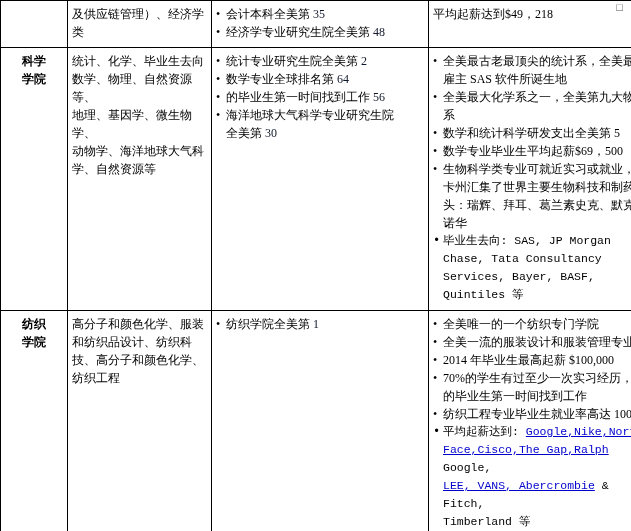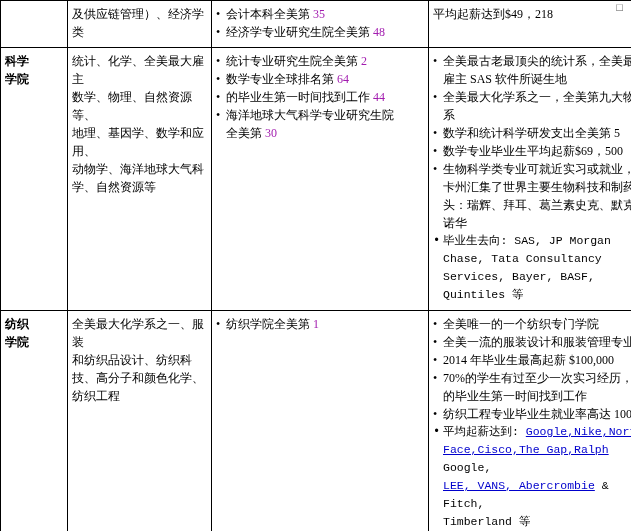--- a/index.html
+++ b/index.html
@@ -32,20 +32,21 @@
     padding: 4px 4px 6px 4px;
     font-size: 12px;
     line-height: 18px;
   }
   td.col-name {
     width: 58px;
     font-weight: bold;
     font-family: "Liberation Sans", sans-serif;
     font-size: 12.5px;
     padding-left: 6px;
+    text-align: center;
   }
   td.col-major {
     width: 135px;
   }
   td.col-rank {
     width: 208px;
   }
   td.col-notes {
     width: 222px;
   }
@@ -65,21 +66,21 @@
     line-height: 18px;
   }
   ul.bul > li:before {
     content: "\2022";
     position: absolute;
     left: 0;
     top: 0;
     font-size: 12px;
   }
   .red {
-    color: #a21caf;
+    color: #0f172a;
   }
   .link {
     color: #0000cc;
     text-decoration: underline;
   }
   .mono {
     font-family: "Liberation Mono", monospace;
     font-size: 11.5px;
   }
   .toprow td {
@@ -121,31 +122,31 @@
           <div class="cell-p">平均起薪达到$49，218</div>
         </td>
       </tr>
 
       <tr>
         <td class="col-name">
           <div>科学</div>
           <div>学院</div>
         </td>
         <td class="col-major">
-          <div class="cell-p">统计、化学、全美最大雇主</div>
+          <div class="cell-p">统计、化学、毕业生去向</div>
           <div class="cell-p">数学、物理、自然资源等、</div>
-          <div class="cell-p">地理、基因学、数学和应用、</div>
+          <div class="cell-p">地理、基因学、微生物学、</div>
           <div class="cell-p">动物学、海洋地球大气科</div>
           <div class="cell-p">学、自然资源等</div>
         </td>
         <td class="col-rank">
           <ul class="bul">
             <li><span>统计专业研究生院全美第 </span><span class="red">2</span></li>
             <li><span>数学专业全球排名第 </span><span class="red">64</span></li>
-            <li><span>的毕业生第一时间找到工作 </span><span class="red">44</span></li>
+            <li><span>的毕业生第一时间找到工作 </span><span class="red">56</span></li>
             <li><span>海洋地球大气科学专业研究生院</span>
               <span class="ind"><span>全美第 </span><span class="red">30</span></span>
             </li>
           </ul>
         </td>
         <td class="col-notes">
           <ul class="bul">
             <li>全美最古老最顶尖的统计系，全美最大雇主 SAS 软件所诞生地</li>
             <li>全美最大化学系之一，全美第九大物理系</li>
             <li>数学和统计科学研发支出全美第 5</li>
@@ -155,21 +156,21 @@
           </ul>
         </td>
       </tr>
 
       <tr>
         <td class="col-name">
           <div>纺织</div>
           <div>学院</div>
         </td>
         <td class="col-major">
-          <div class="cell-p">全美最大化学系之一、服装</div>
+          <div class="cell-p">高分子和颜色化学、服装</div>
           <div class="cell-p">和纺织品设计、纺织科</div>
           <div class="cell-p">技、高分子和颜色化学、</div>
           <div class="cell-p">纺织工程</div>
         </td>
         <td class="col-rank">
           <ul class="bul">
             <li><span>纺织学院全美第 </span><span class="red">1</span></li>
           </ul>
         </td>
         <td class="col-notes">

